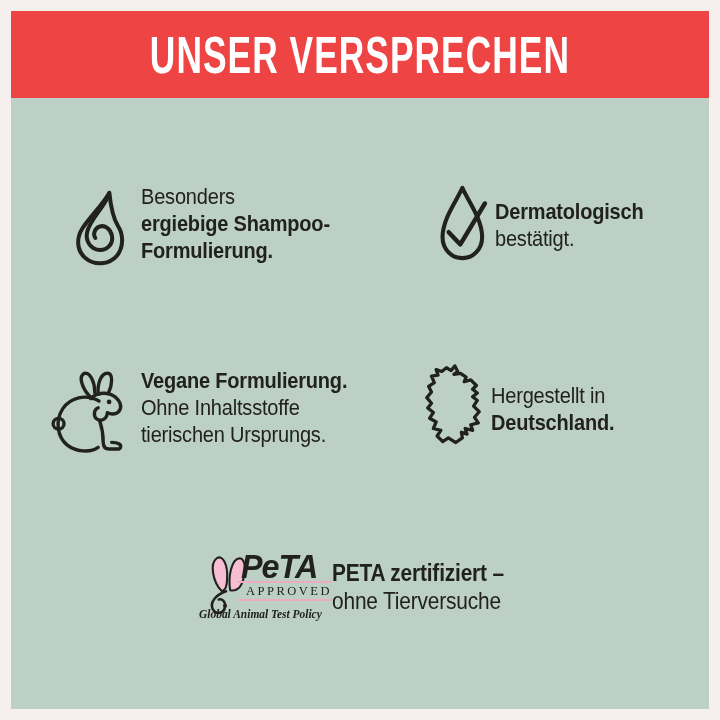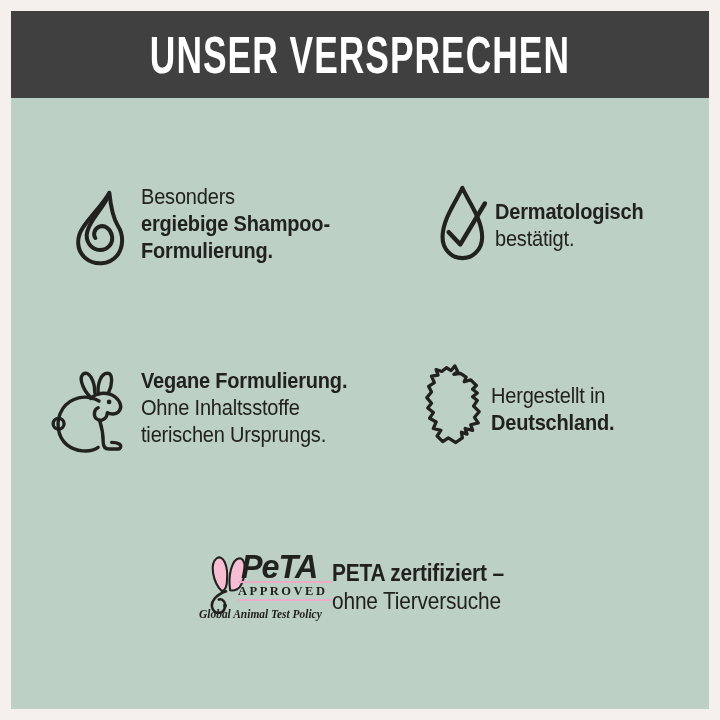--- a/index.html
+++ b/index.html
@@ -1,34 +1,34 @@
 <!DOCTYPE html>
 <html><head>
 <meta charset="utf-8">
 <style>
   html,body{margin:0;padding:0;width:720px;height:720px;overflow:hidden;background:#f5efee;}
   .canvas{position:relative;width:720px;height:720px;background:#f5efee;
           font-family:"Liberation Sans",sans-serif;color:#21211f;}
   .inner{position:absolute;left:11px;top:11px;width:698px;height:698px;background:#bdd0c5;}
-  .band{position:absolute;left:0;top:0;width:698px;height:87px;background:#404040;
+  .band{position:absolute;left:0;top:0;width:698px;height:87px;background:#ef4444;
         display:flex;align-items:center;justify-content:center;}
   .title{color:#ffffff;font-weight:700;font-size:52px;letter-spacing:1.5px;
          white-space:nowrap;transform:scaleX(0.68);}
   .abs{position:absolute;}
   .txt{font-size:21.5px;line-height:27px;transform:scaleX(0.93);transform-origin:left top;
        white-space:nowrap;letter-spacing:-0.2px;}
   .b{font-weight:700;}
   .icon svg{display:block;width:100%;height:100%;}
   .stroke{stroke:#21211f;fill:none;stroke-linecap:round;stroke-linejoin:round;}
   .jag{stroke:#21211f;fill:none;stroke-linecap:butt;stroke-linejoin:round;}
   .peta-rule{background:#efaac6;height:2px;}
   .peta-brand{font-style:italic;font-weight:700;font-size:34px;letter-spacing:-1px;
               transform:scaleX(0.95);transform-origin:left top;white-space:nowrap;}
-  .peta-approved{font-family:"Liberation Serif",serif;font-weight:700;font-size:12.5px;
-                 letter-spacing:2.5px;text-align:left;}
+  .peta-approved{font-family:"Liberation Serif",serif;font-weight:400;font-size:12.5px;
+                 letter-spacing:2.5px;text-align:right;}
   .peta-policy{font-family:"Liberation Serif",serif;font-weight:700;font-style:italic;
                font-size:13px;transform:scaleX(0.88);transform-origin:left top;white-space:nowrap;}
   .peta-txt{font-size:24px;line-height:28px;transform:scaleX(0.87);transform-origin:left top;
             white-space:nowrap;letter-spacing:-0.2px;}
 </style>
 </head>
 <body>
 
 <div class="canvas">
   <div class="inner">

